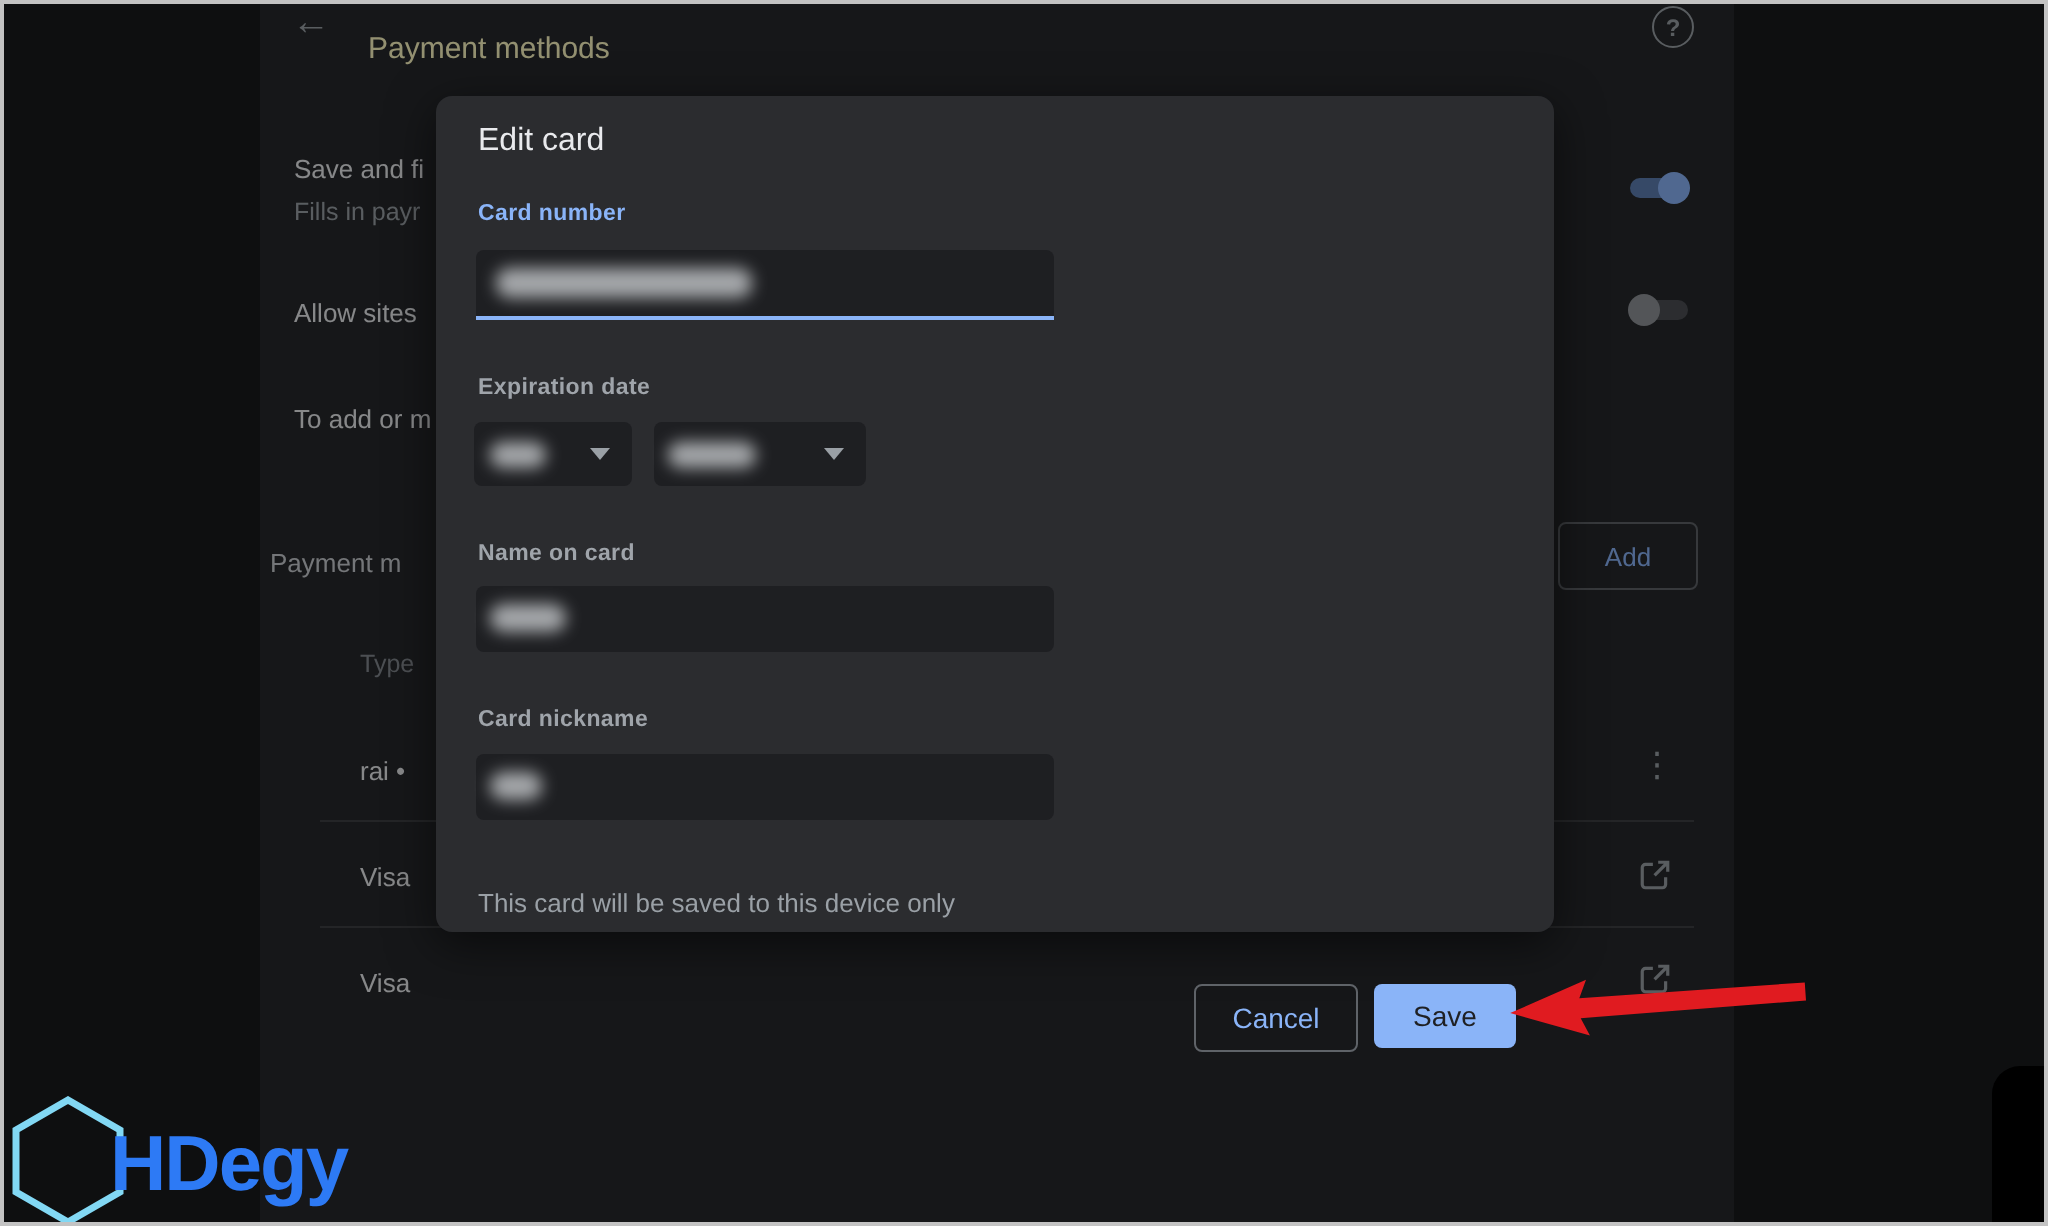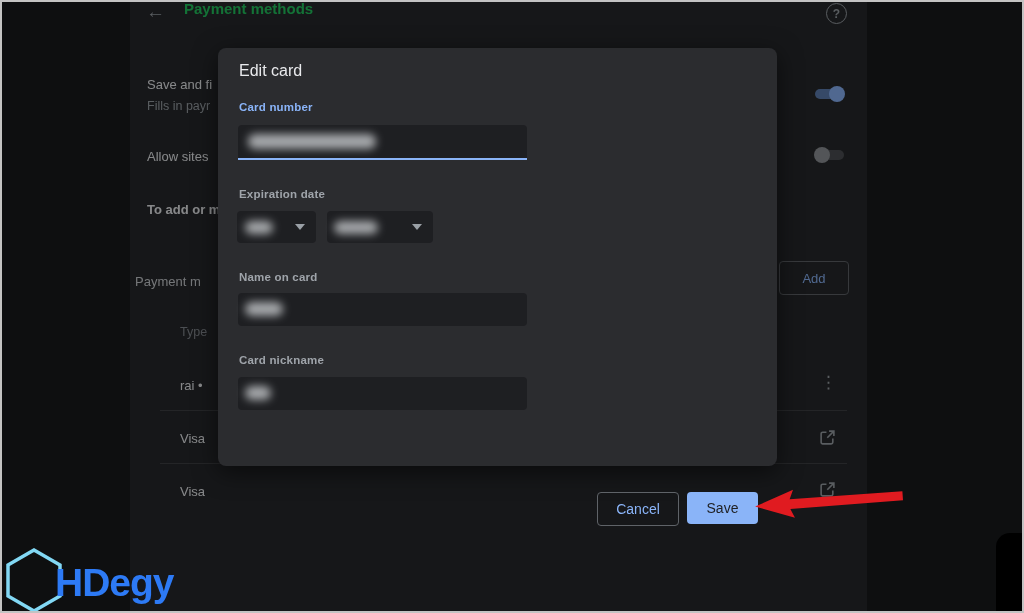--- a/index.html
+++ b/index.html
@@ -3,21 +3,21 @@
 <meta charset="utf-8">
 <style>
   html,body{margin:0;padding:0;background:#444;}
   .screen{position:relative;width:1024px;height:613px;background:#191a1d;overflow:hidden;
           font-family:"Liberation Sans",sans-serif;-webkit-font-smoothing:antialiased;}
   .frame{position:absolute;inset:0;border:2px solid #c3c3c3;pointer-events:none;z-index:60;}
 
   
   .content-col{position:absolute;left:130px;top:0;width:737px;height:613px;background:#27292c;z-index:1;}
   .hdr-back{position:absolute;left:146px;top:1px;font-size:19px;color:#9aa0a6;z-index:2;cursor:pointer;}
-  .hdr-title{position:absolute;left:184px;top:0;font-size:15px;font-weight:700;color:#22c55e;z-index:2;}
+  .hdr-title{position:absolute;left:184px;top:16px;font-size:15px;font-weight:400;color:#fef9c3;z-index:2;}
   .hdr-help{position:absolute;left:826px;top:3px;width:19px;height:19px;border:1.6px solid #9aa0a6;border-radius:50%;
             color:#9aa0a6;font-size:12px;font-weight:700;display:flex;align-items:center;justify-content:center;z-index:2;}
   .bg-text{position:absolute;z-index:2;color:#e8eaed;font-size:13px;white-space:nowrap;}
   .bg-sub{color:#9aa0a6;font-size:12.5px;}
   .bg-section{color:#c9ccd0;font-weight:500;}
   .bg-dim{color:#84898f;font-size:12.5px;}
   .toggle{position:absolute;width:32px;height:14px;z-index:2;cursor:pointer;}
   .toggle .track{position:absolute;left:2px;top:2px;width:28px;height:10px;border-radius:6px;}
   .toggle .knob{position:absolute;top:-1px;width:16px;height:16px;border-radius:50%;}
   .toggle.on .track{background:#5e7fb2;}
@@ -76,21 +76,21 @@
     <span class="track"></span>
     <span class="knob"></span>
   </div>
 
   <div class="bg-text" style="left:147px;top:149px;">Allow sites</div>
   <div class="toggle off" style="left:814px;top:148px;">
     <span class="track"></span>
     <span class="knob"></span>
   </div>
 
-  <div class="bg-text" style="left:147px;top:202px;font-weight:bold;">To add or m</div>
+  <div class="bg-text" style="left:147px;top:202px;">To add or m</div>
 
   <div class="bg-text bg-section" style="left:135px;top:274px;">Payment m</div>
   <div class="add-btn">Add</div>
 
   <div class="bg-text bg-dim" style="left:180px;top:325px;">Type</div>
 
   <div class="bg-text" style="left:180px;top:378px;">rai •</div>
   <div class="more-icon">⋮</div>
 
   <div class="sep" style="top:410px;"></div>
@@ -136,20 +136,21 @@
     <div class="dlg-label" style="top:223px;">Name on card</div>
     <div class="dlg-input" style="top:245px;">
       <span class="blob" style="left:7px;top:9px;width:38px;height:14px;"></span>
     </div>
 
     <div class="dlg-label" style="top:306px;">Card nickname</div>
     <div class="dlg-input" style="top:329px;">
       <span class="blob" style="left:7px;top:9px;width:26px;height:14px;"></span>
     </div>
 
+    <div class="dlg-note">This card will be saved to this device only</div>
 
     <div class="btn btn-cancel">Cancel</div>
     <div class="btn btn-save">Save</div>
   </div>
 
   <svg class="arrow-svg" width="152" height="34" viewBox="0 0 152 34">
     <polygon points="2,17 41,3 37,12 150,12 150,21 37,22 41,31" fill="#e01b20"></polygon>
   </svg>
 
   <div class="watermark">

